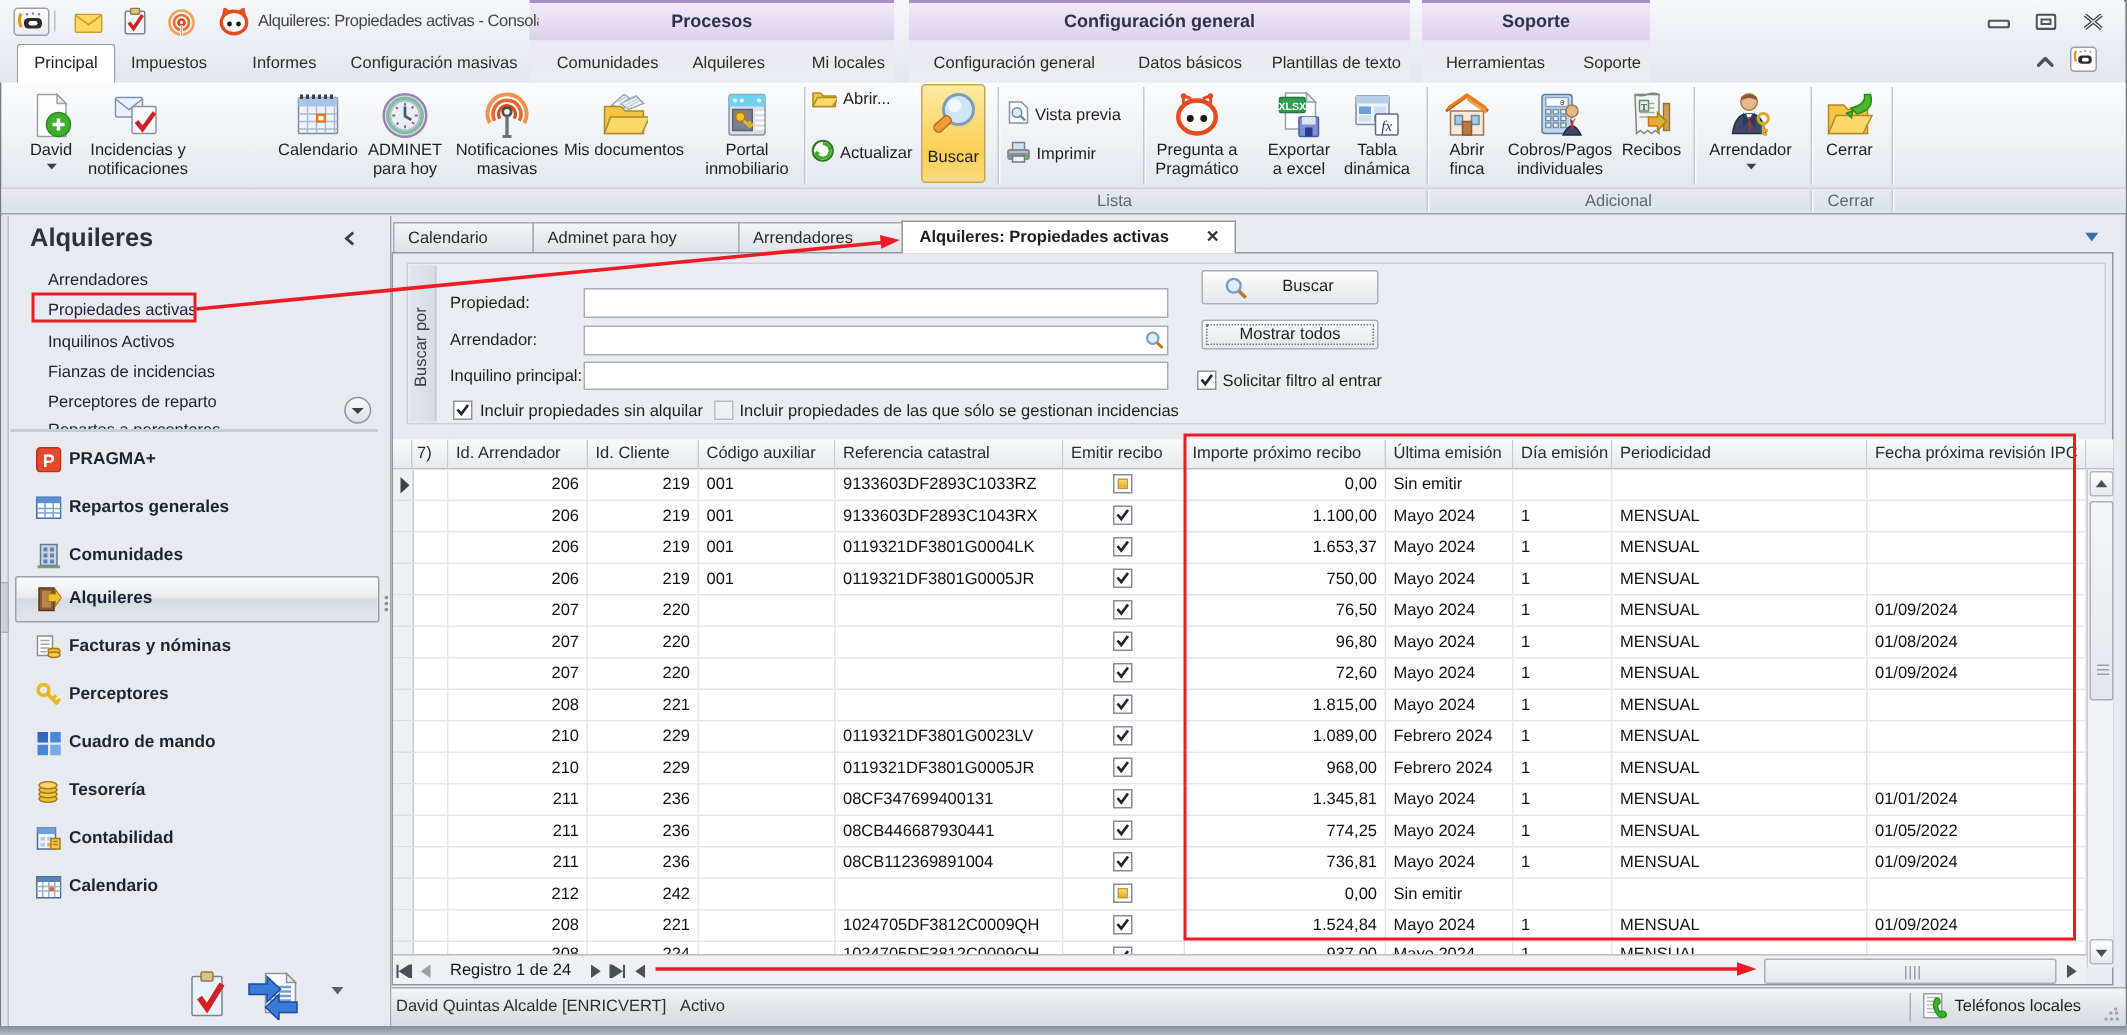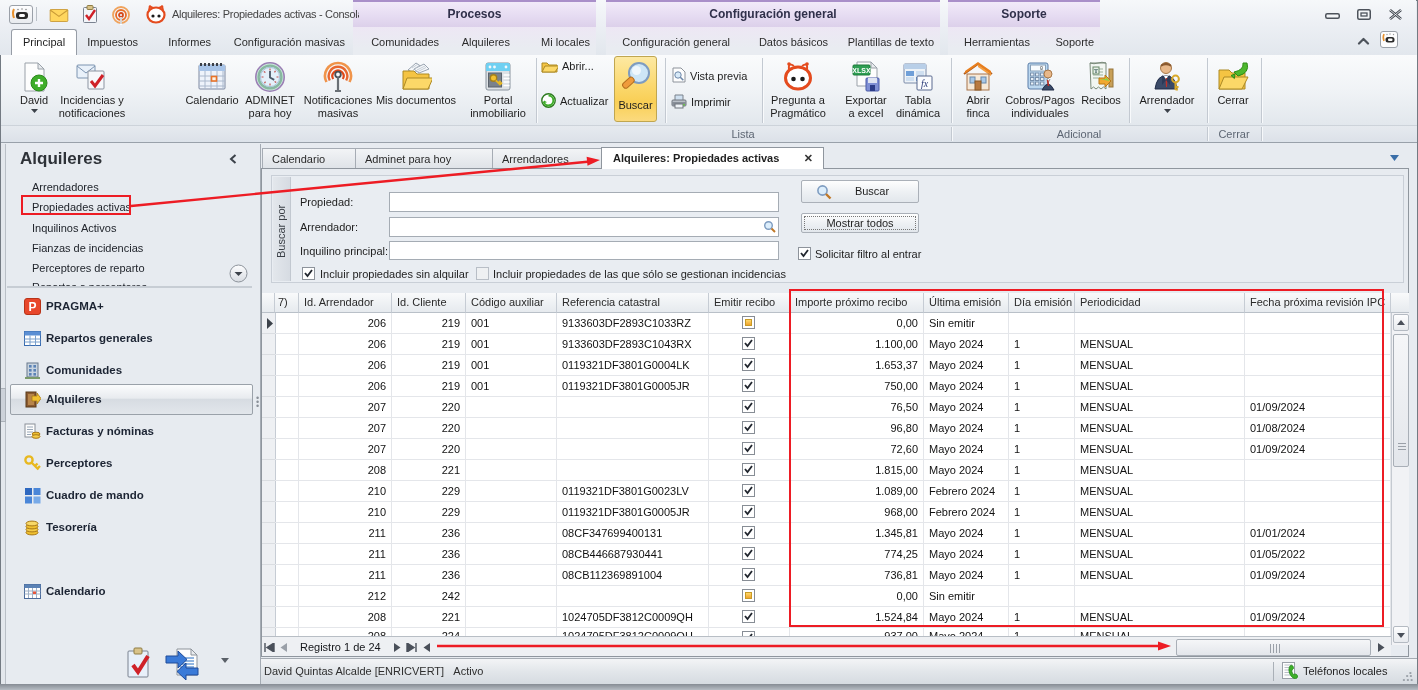--- a/index.html
+++ b/index.html
@@ -503,20 +503,35 @@
 <div class="navitem" style="top:368px;">
       <svg class="nico" viewBox="0 0 17 17">
         <g stroke="#a87818">
           <ellipse cx="8" cy="13.5" rx="6" ry="2.4" fill="#f0c030"></ellipse>
           <ellipse cx="8" cy="10.5" rx="6" ry="2.4" fill="#f5cc48"></ellipse>
           <ellipse cx="8" cy="7.5" rx="6" ry="2.4" fill="#f0c030"></ellipse>
           <ellipse cx="8" cy="4.5" rx="6" ry="2.4" fill="#f8d868"></ellipse>
         </g>
       </svg>
       <div class="ntxt">Tesorería</div>
+    </div>
+<div class="navitem" style="top:400px;">
+      <svg class="nico" viewBox="0 0 17 17">
+        <rect x="1" y="1" width="12" height="14" fill="#eef3f8" stroke="#4a6a9a"></rect>
+        <rect x="1" y="1" width="12" height="4" fill="#6f9fd8"></rect>
+        <g fill="#b8cce4">
+          <rect x="3" y="7" width="3" height="2.4"></rect>
+          <rect x="7.5" y="7" width="3" height="2.4"></rect>
+          <rect x="3" y="11" width="3" height="2.4"></rect>
+        </g>
+        <rect x="7.5" y="11" width="3" height="2.4" fill="#f0a830"></rect>
+        <rect x="10" y="8" width="6" height="7" fill="#f5cc48" stroke="#a87818"></rect>
+        <path d="M11.5 10 h3 M11.5 12 h3" stroke="#a87818"></path>
+      </svg>
+      <div class="ntxt">Contabilidad</div>
     </div>
 <div class="navitem" style="top:432px;">
       <svg class="nico" viewBox="0 0 17 17">
         <rect x="0.5" y="1.5" width="16" height="14" fill="#fff" stroke="#4a6a9a"></rect>
         <rect x="0.5" y="1.5" width="16" height="3.5" fill="#5b82b5"></rect>
         <g stroke="#9fb0c6">
           <path d="M0.5 8 h16 M0.5 11 h16 M4.5 5 v10 M8.5 5 v10 M12.5 5 v10"></path>
         </g>
         <rect x="9" y="8.5" width="3" height="2.5" fill="#e8553a"></rect>
       </svg>

